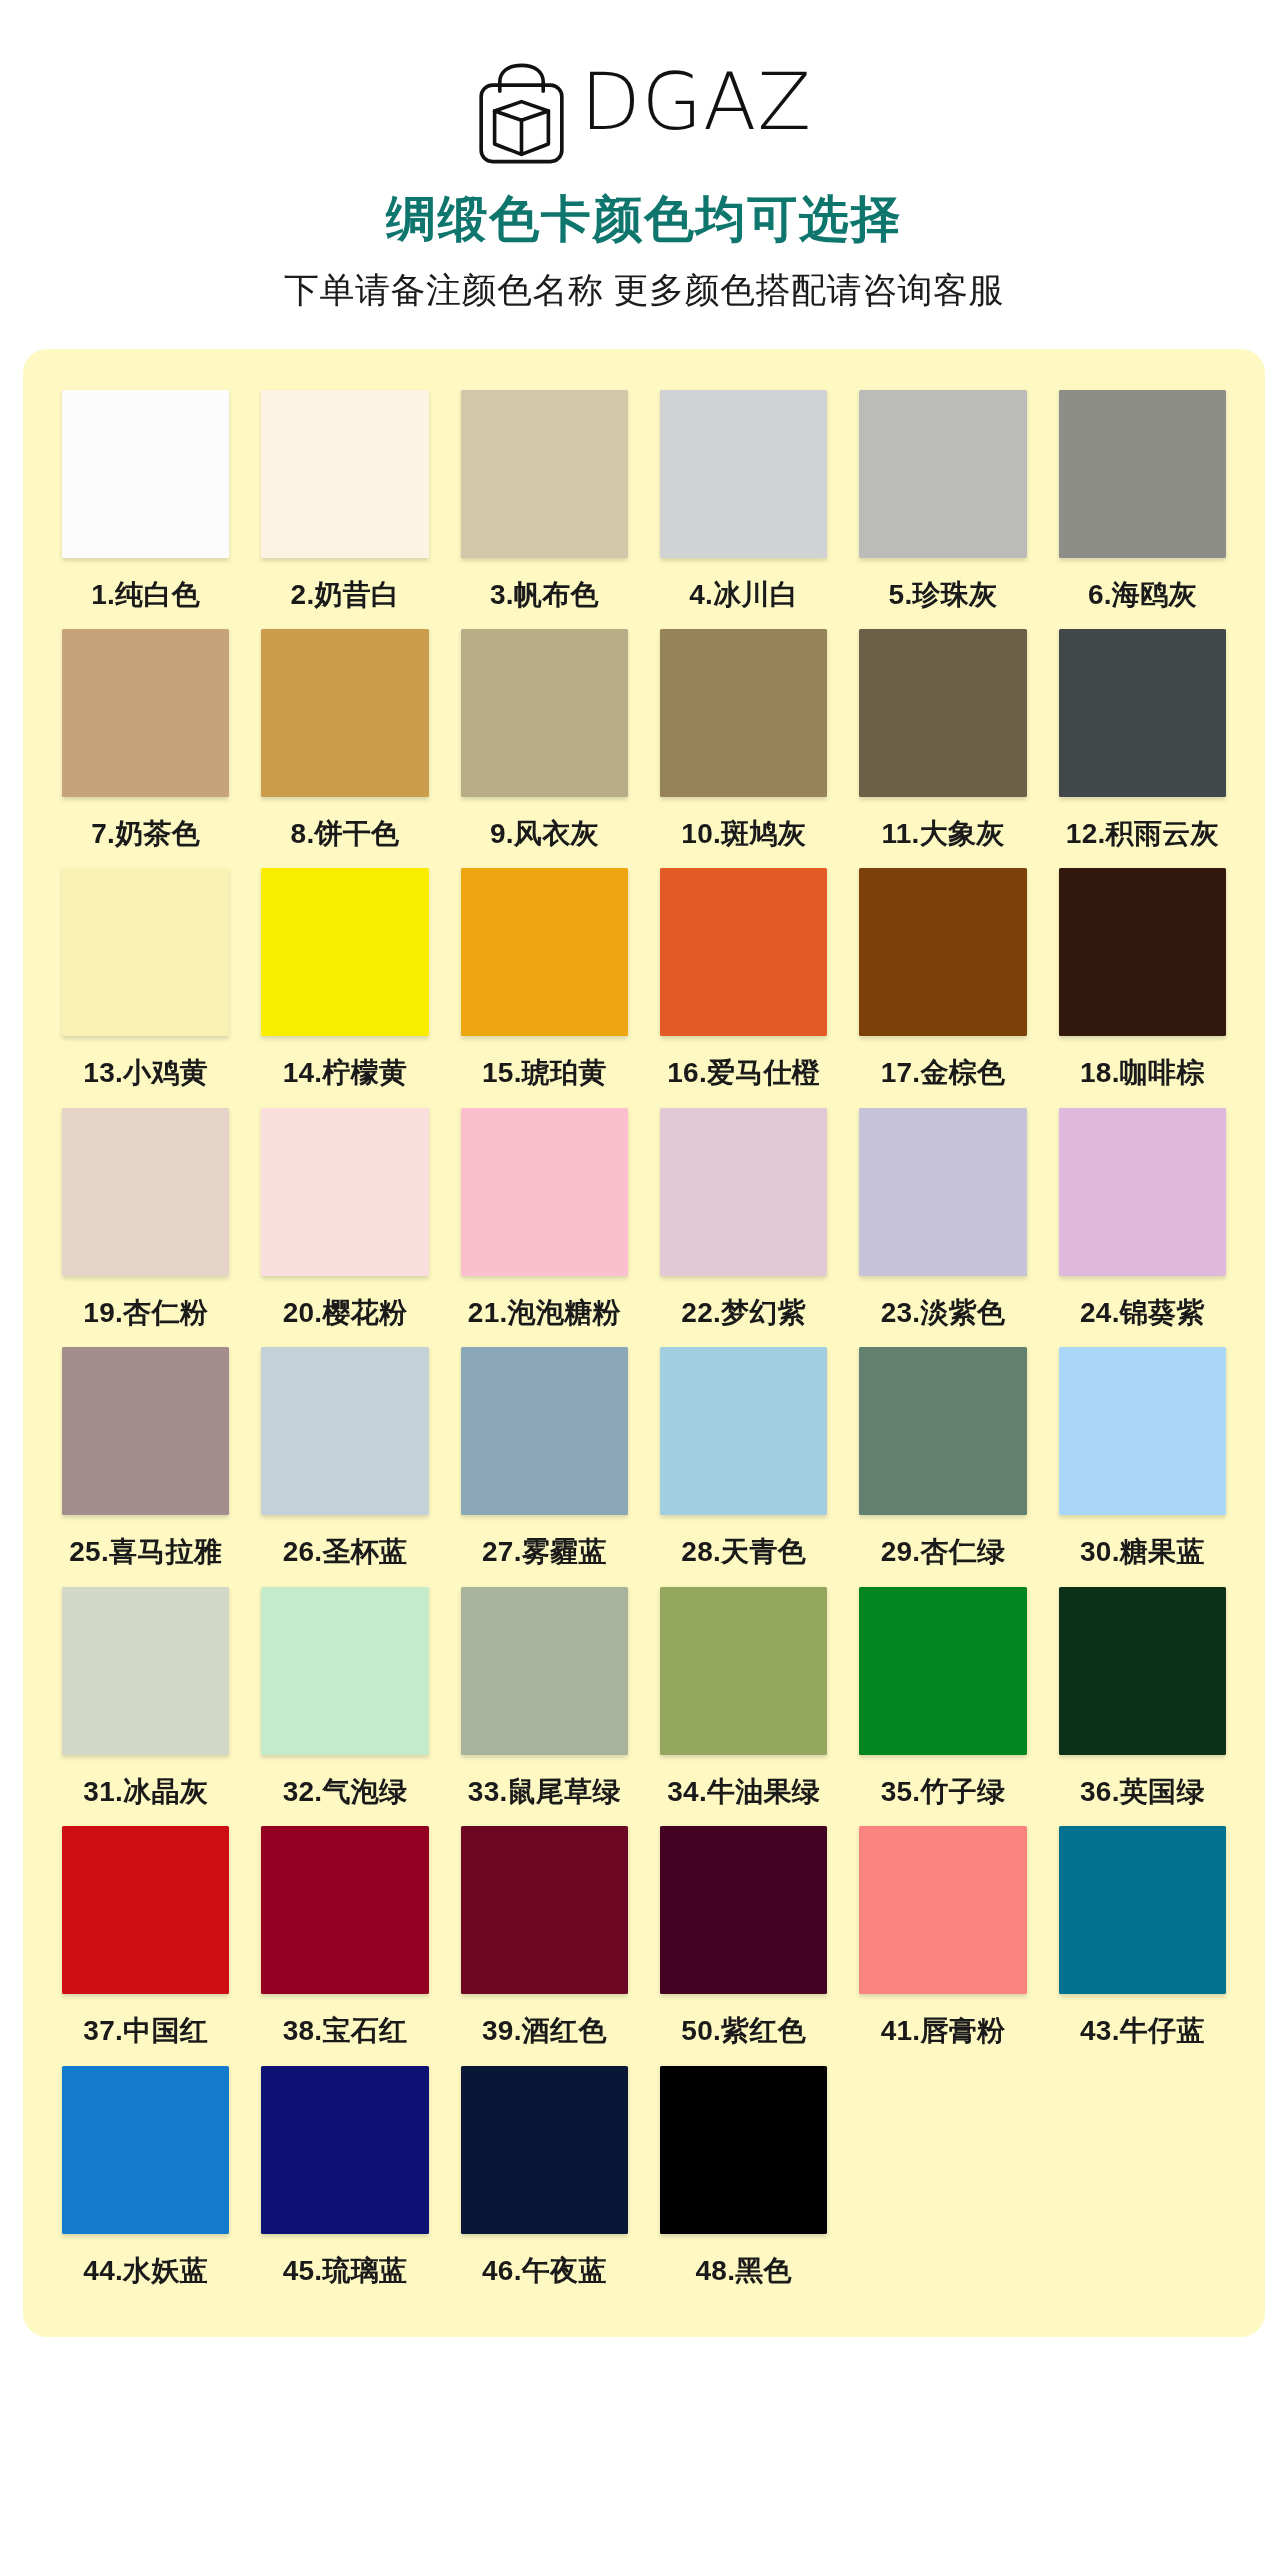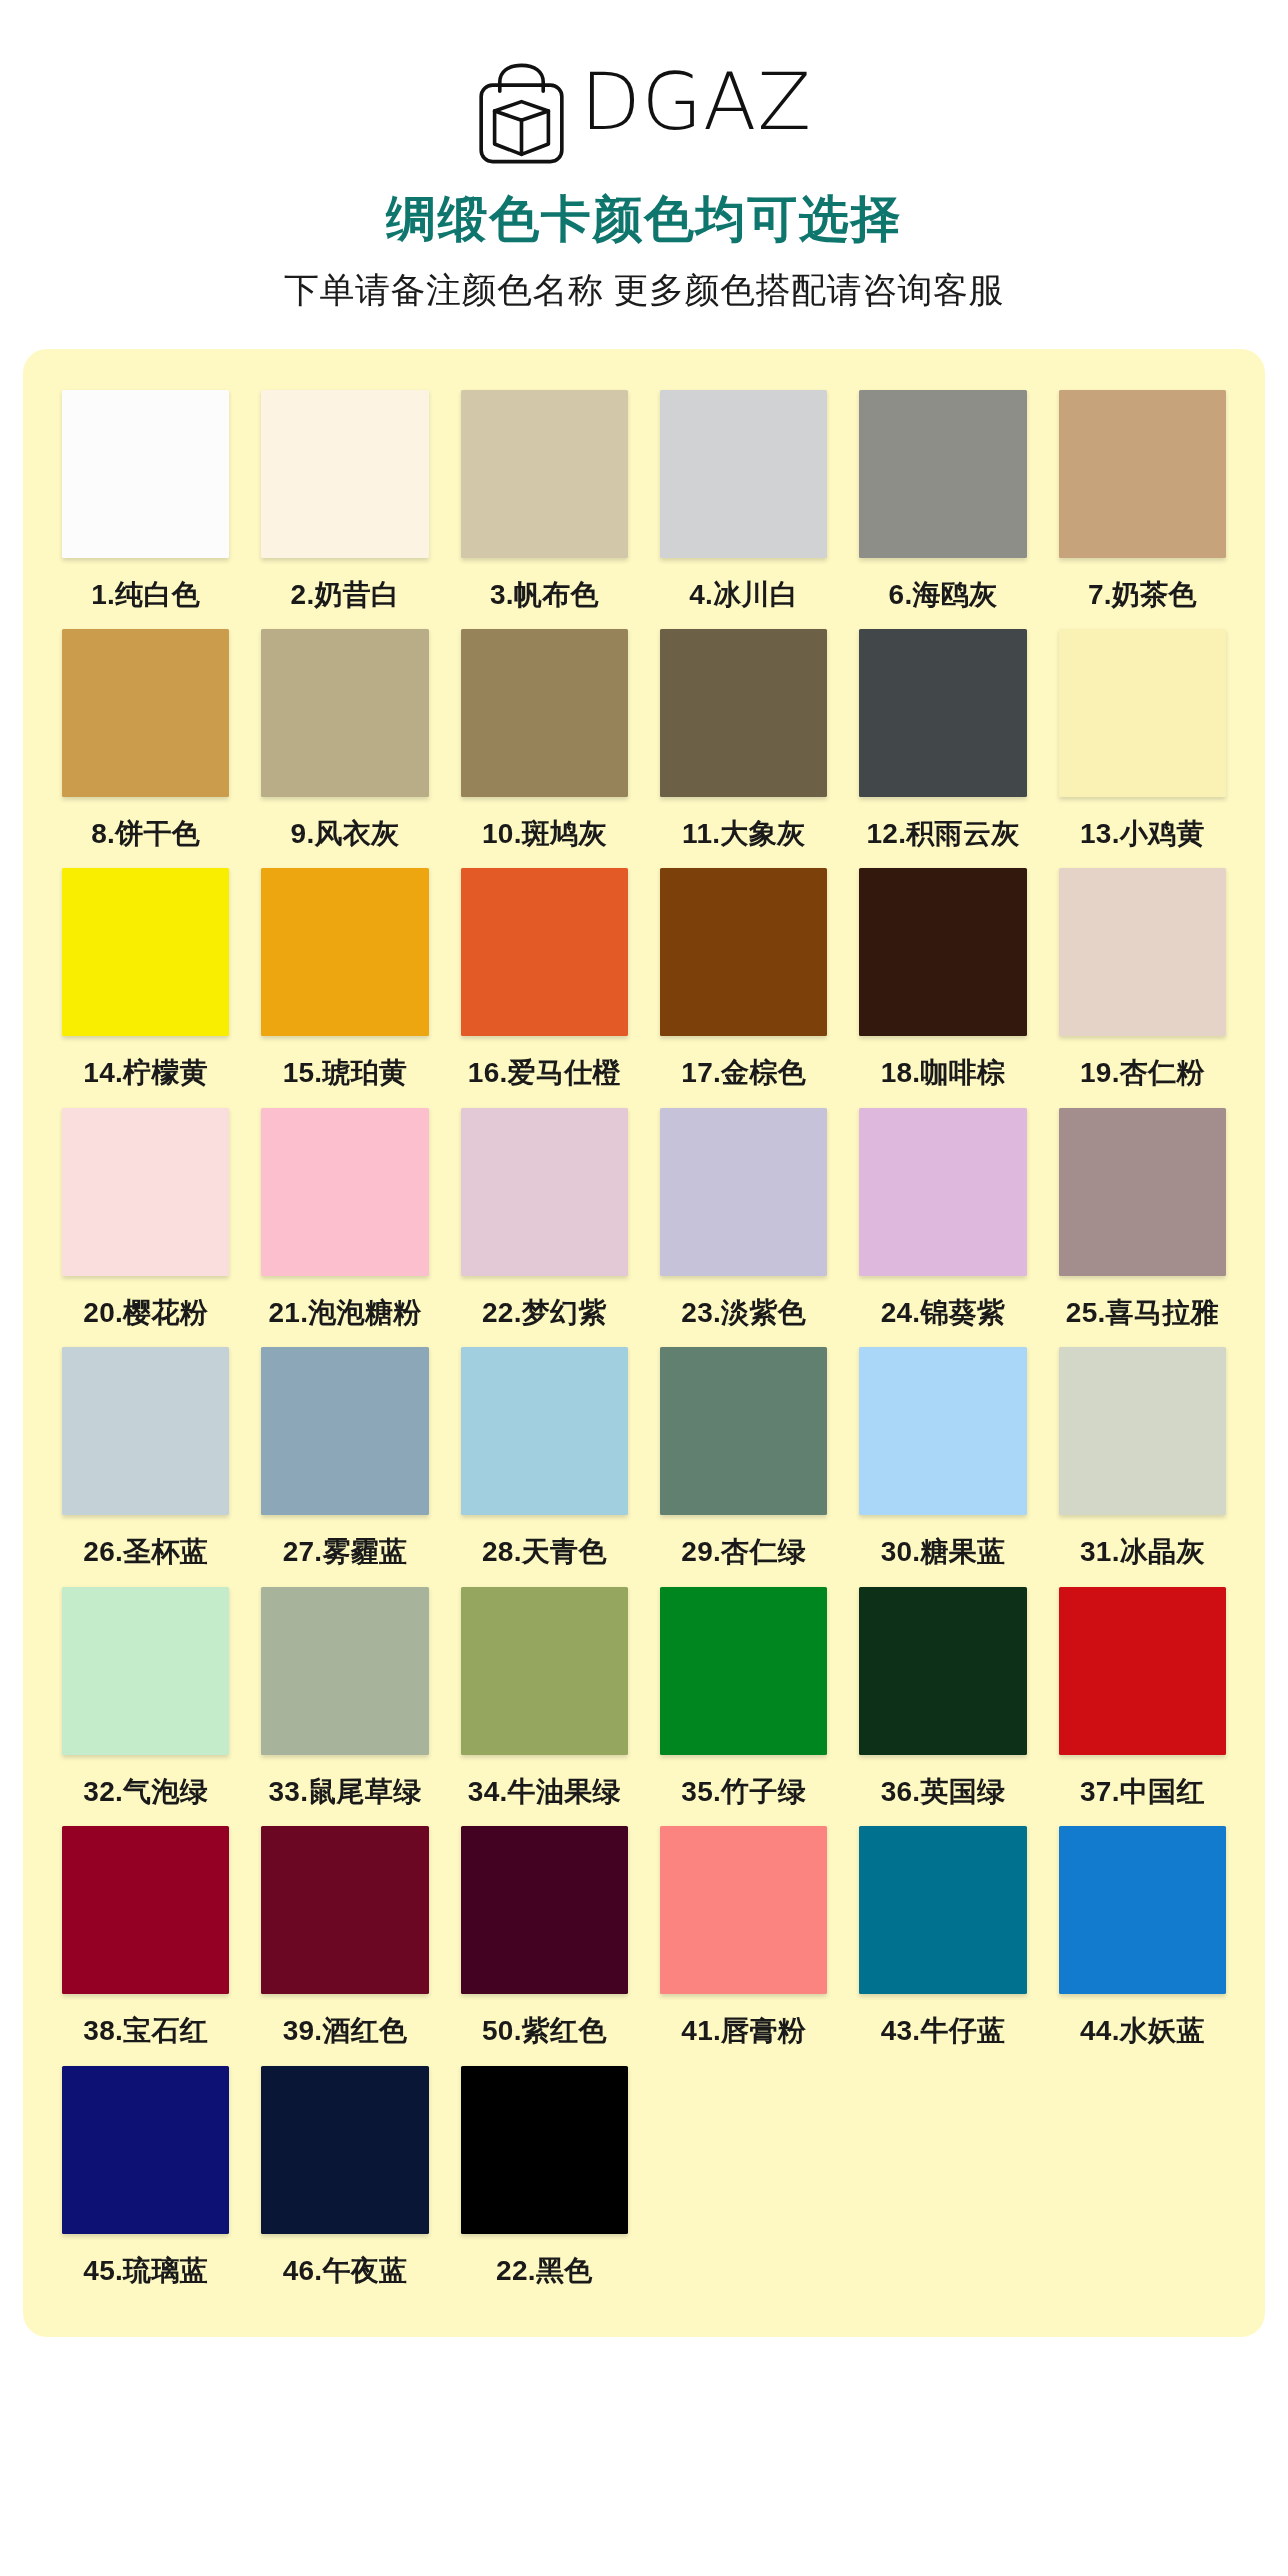--- a/index.html
+++ b/index.html
@@ -152,20 +152,24 @@
         </div>
         <div class="swatch-cell">
           <div class="swatch-chip" style="background: rgb(210, 199, 168);"></div>
           <div class="swatch-label">3.帆布色</div>
         </div>
         <div class="swatch-cell">
           <div class="swatch-chip" style="background: rgb(209, 210, 212);"></div>
           <div class="swatch-label">4.冰川白</div>
         </div>
         <div class="swatch-cell">
+          <div class="swatch-chip" style="background: rgb(187, 187, 185);"></div>
+          <div class="swatch-label">5.珍珠灰</div>
+        </div>
+        <div class="swatch-cell">
           <div class="swatch-chip" style="background: rgb(142, 142, 137);"></div>
           <div class="swatch-label">6.海鸥灰</div>
         </div>
         <div class="swatch-cell">
           <div class="swatch-chip" style="background: rgb(199, 163, 123);"></div>
           <div class="swatch-label">7.奶茶色</div>
         </div>
         <div class="swatch-cell">
           <div class="swatch-chip" style="background: rgb(202, 156, 76);"></div>
           <div class="swatch-label">8.饼干色</div>
@@ -313,19 +317,19 @@
         <div class="swatch-cell">
           <div class="swatch-chip" style="background: rgb(12, 17, 115);"></div>
           <div class="swatch-label">45.琉璃蓝</div>
         </div>
         <div class="swatch-cell">
           <div class="swatch-chip" style="background: rgb(10, 22, 53);"></div>
           <div class="swatch-label">46.午夜蓝</div>
         </div>
         <div class="swatch-cell">
           <div class="swatch-chip" style="background: rgb(0, 0, 0);"></div>
-          <div class="swatch-label">22.黑色</div>
+          <div class="swatch-label">48.黑色</div>
         </div>
       </div>
   </div>
 
 </div>
 
 
 </body></html>

